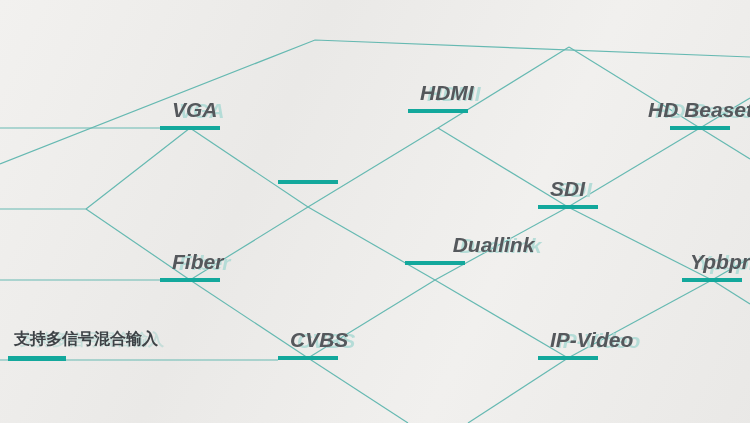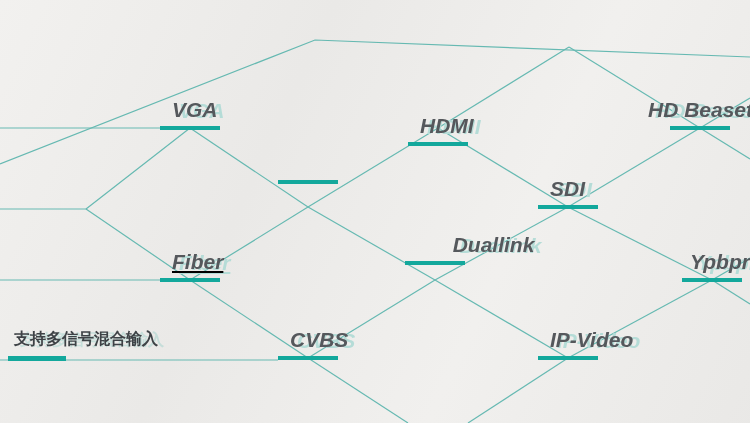--- a/index.html
+++ b/index.html
@@ -113,40 +113,40 @@
 
       <polyline points="0,360 278,360"></polyline>
     </g>
   </svg>
 
   <div class="node" style="left:160px; top:97px;">
     <div class="node-label">VGA</div>
     <div class="node-underline"></div>
   </div>
 
-  <div class="node" style="left:408px; top:113px;">
+  <div class="node" style="left:408px; top:80px;">
     <div class="node-label">HDMI</div>
     <div class="node-underline"></div>
   </div>
 
   <div class="node" style="left:648px; top:97px;">
     <div class="node-label" style="padding-left:0;">HD Beaset</div>
     <div class="node-underline" style="margin-left:22px;"></div>
   </div>
 
   <div class="node" style="left:278px; top:176px;">
     <div class="node-underline"></div>
   </div>
 
   <div class="node" style="left:538px; top:176px;">
     <div class="node-label">SDI</div>
     <div class="node-underline"></div>
   </div>
 
-  <div class="node" style="left:160px; top:249px;text-decoration:underline;">
+  <div class="node" style="left:160px; top:249px;">
     <div class="node-label">Fiber</div>
     <div class="node-underline"></div>
   </div>
 
   <div class="node" style="left:405px; top:232px;text-align:center;">
     <div class="node-label" style="padding-left:7px;">Duallink</div>
     <div class="node-underline"></div>
   </div>
 
   <div class="node" style="left:682px; top:249px;">

